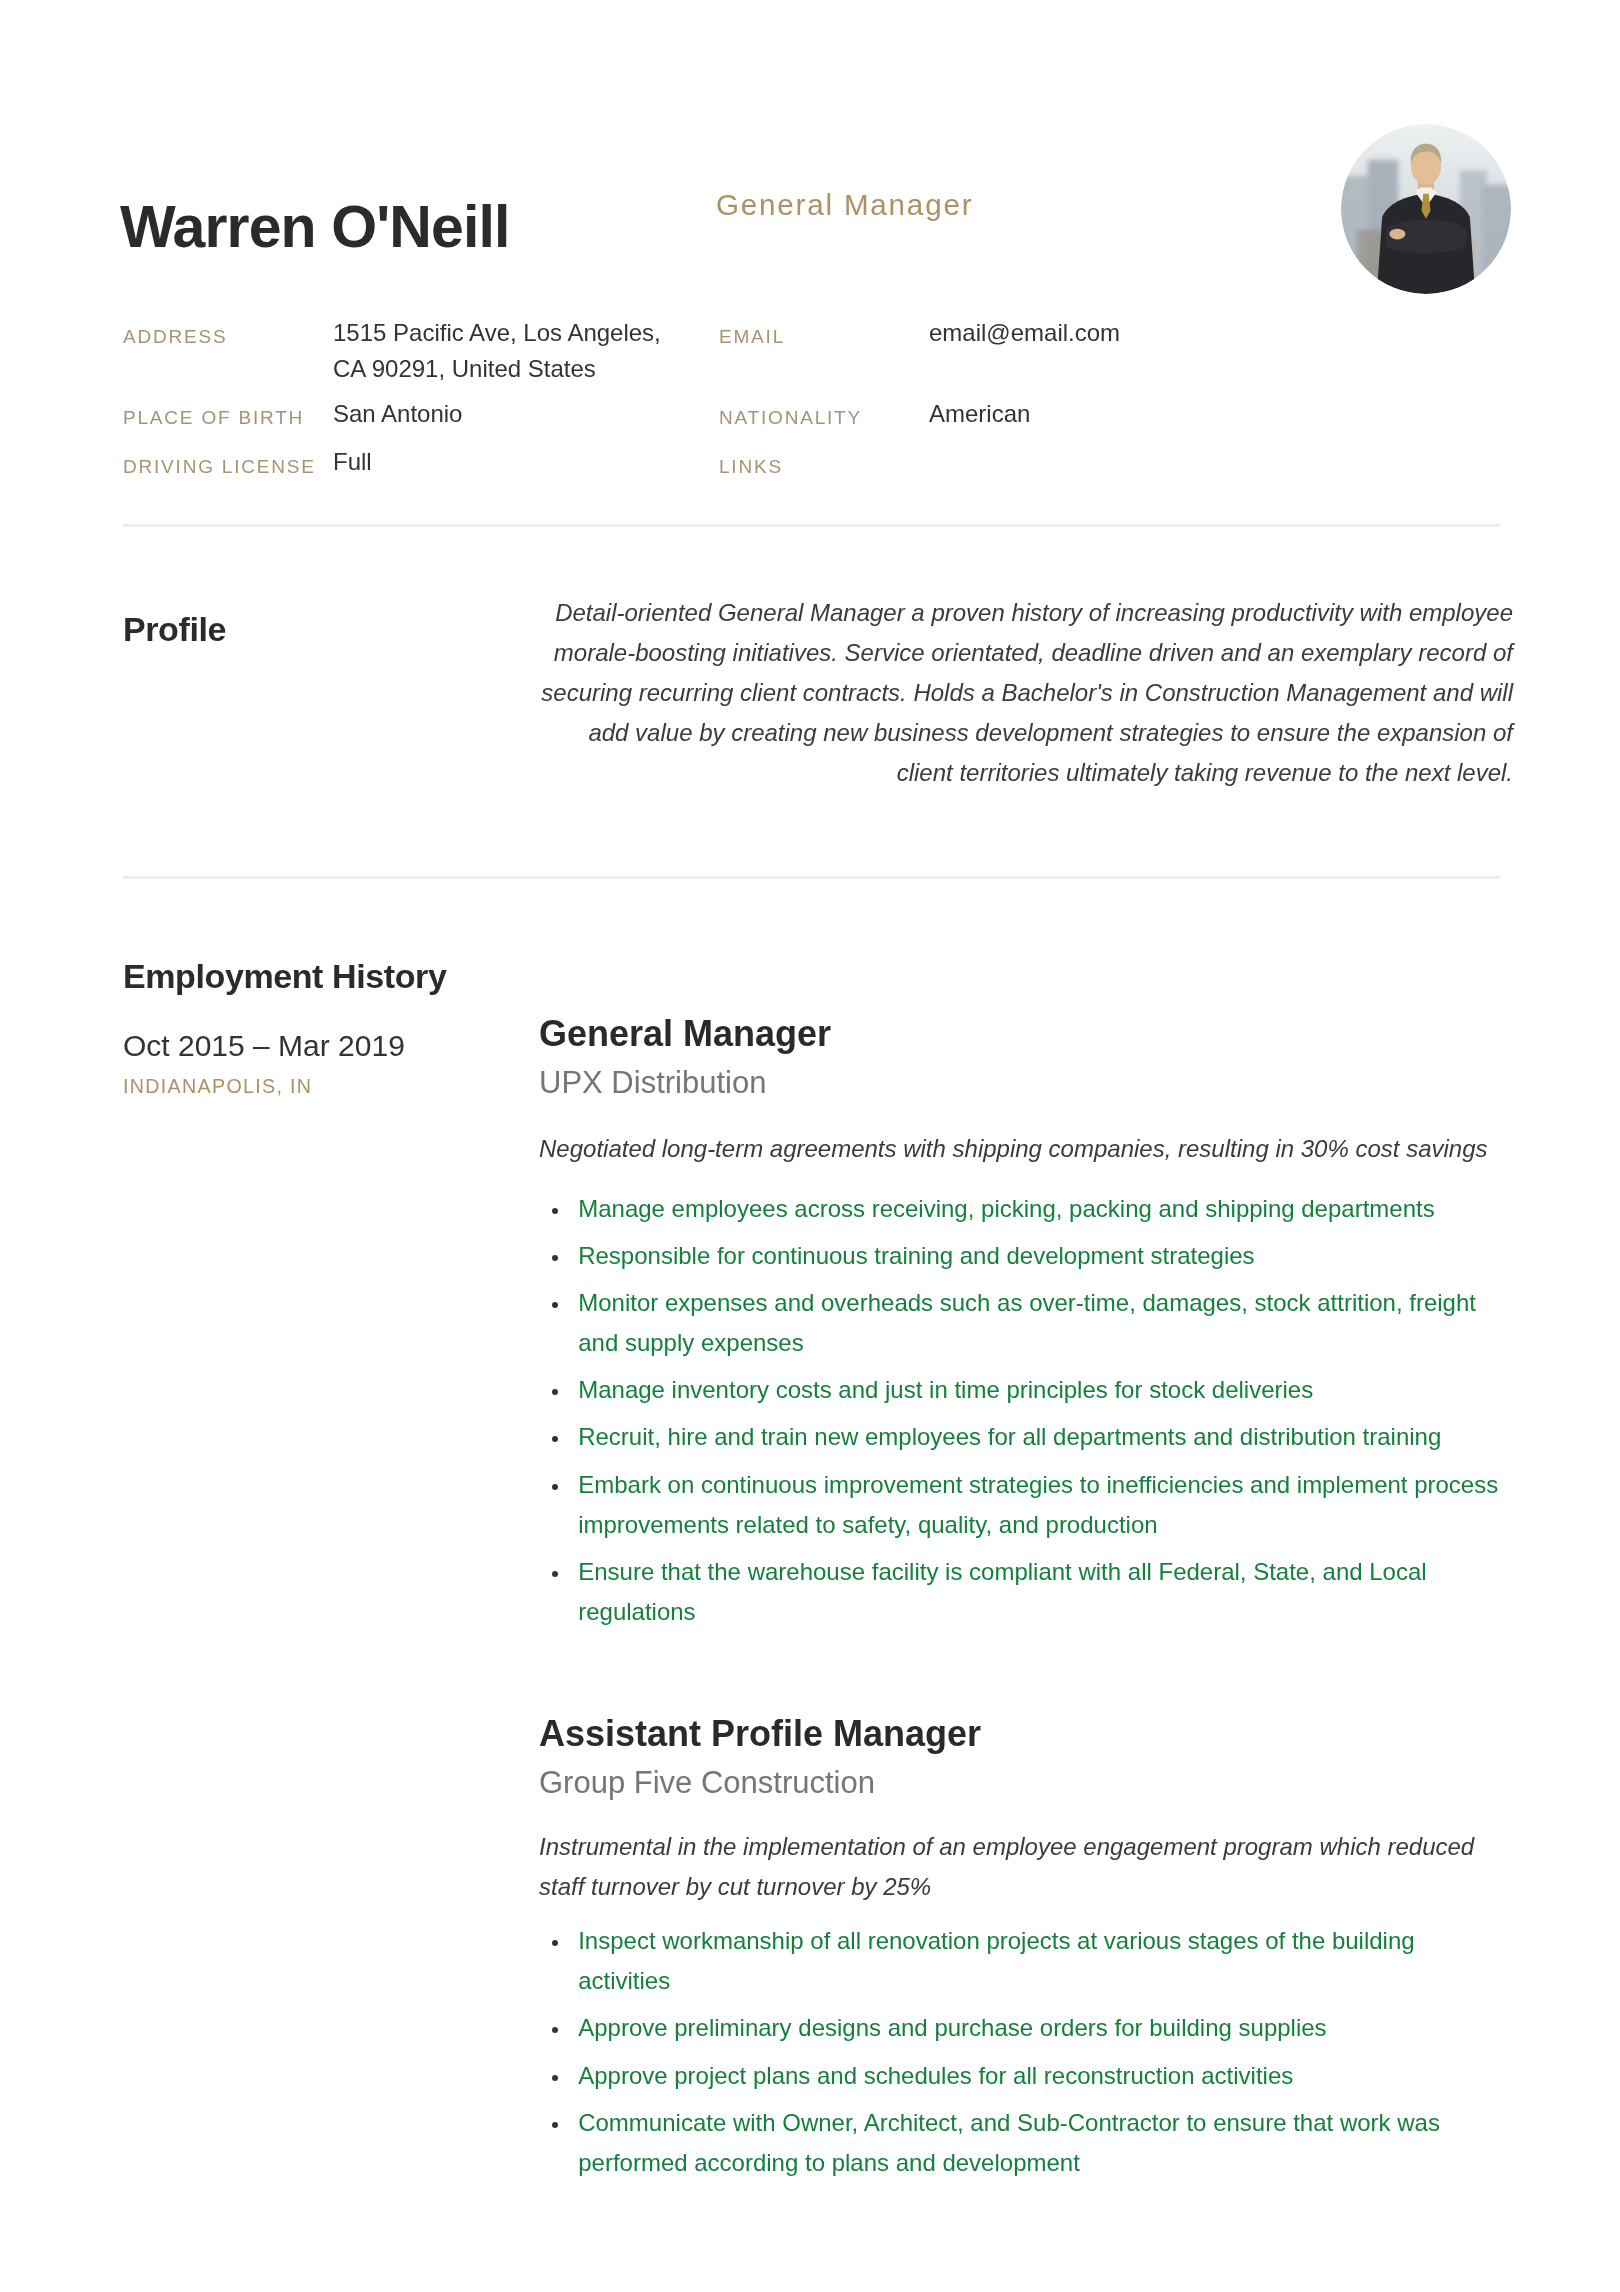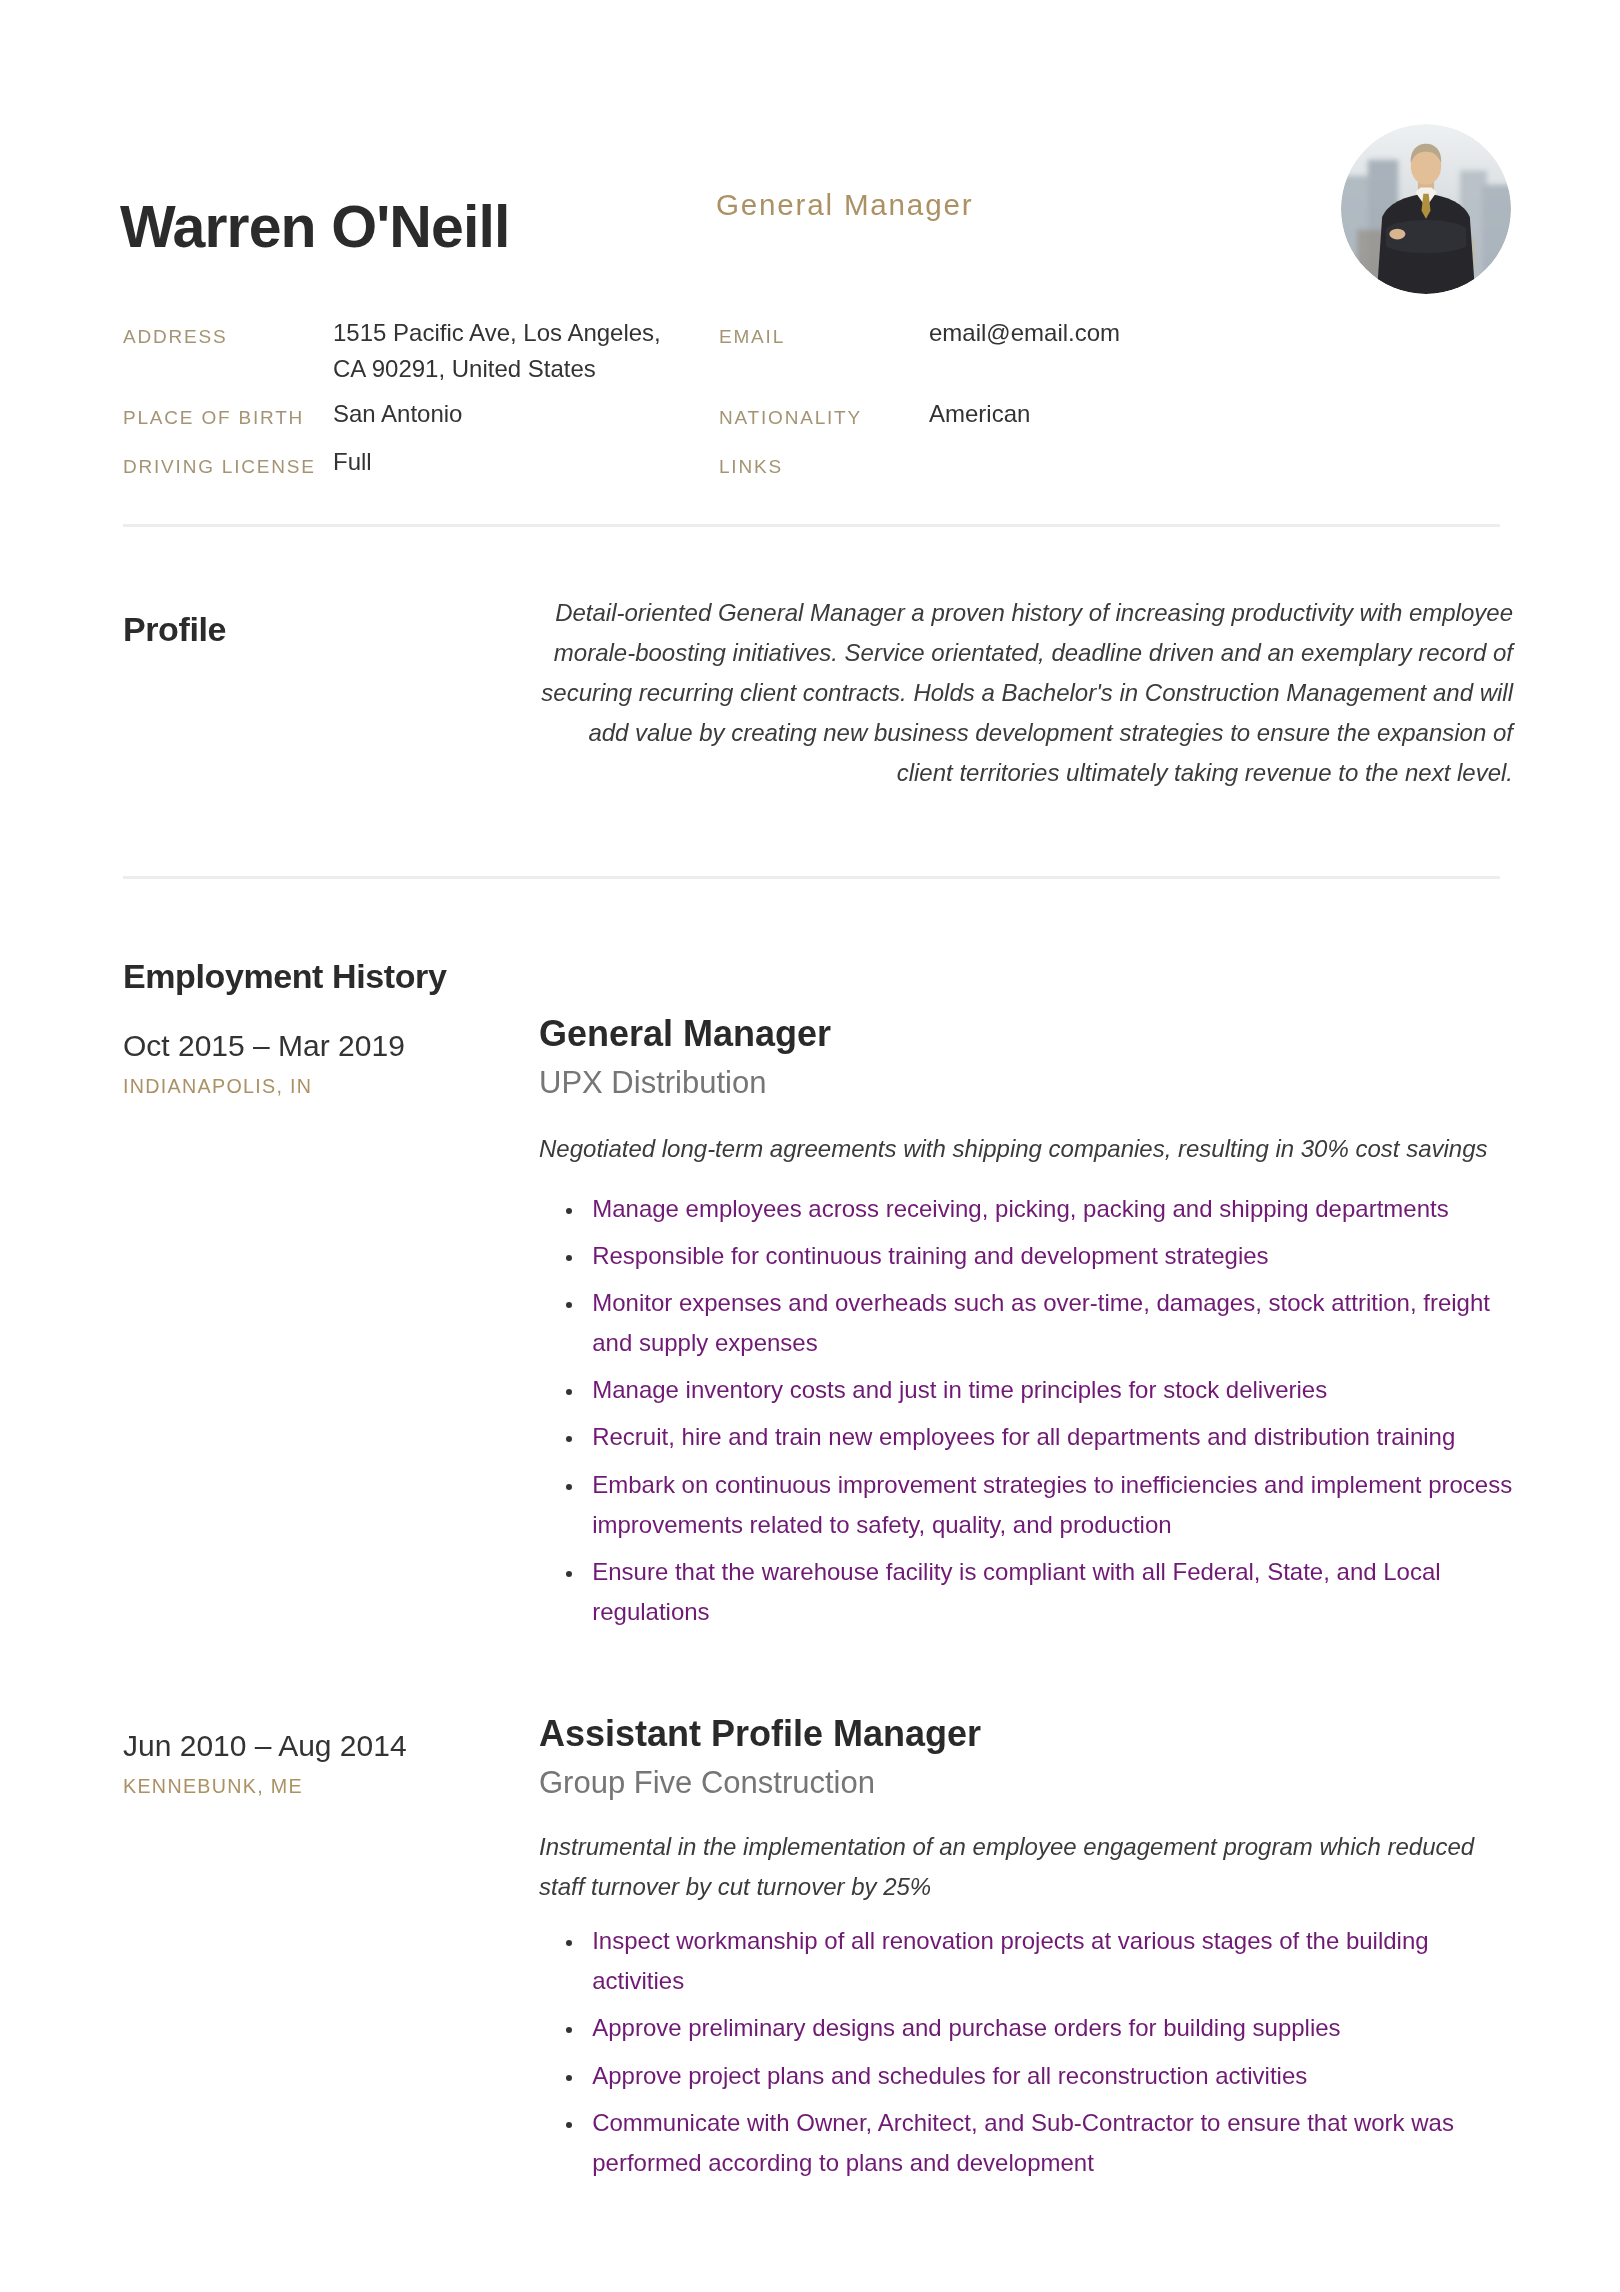--- a/index.html
+++ b/index.html
@@ -88,22 +88,22 @@
   .job-summary{
     font-size:24px;font-style:italic;color:#3b3b3b;line-height:40px;
     margin-top:27px;
   }
   .job-right.j2 .job-summary{margin-top:25px;}
   .job-bullets{
     margin:19.7px 0 0 0;padding:0 0 0 32px;list-style:disc outside;
   }
   .job-right.j2 .job-bullets{margin-top:14.3px;}
   .job-bullets li{
-    font-size:24px;color:#701a75;line-height:40px;
-    margin-bottom:7.2px;padding-left:7.2px;margin-left:14px;
+    font-size:24px;color:#15803d;line-height:40px;
+    margin-bottom:7.2px;padding-left:7.2px;
   }
   .job-bullets li::marker{color:#333333;font-size:19.7px;}
 </style>
 </head>
 <body>
 
 <div class="page">
 
   <h1 class="name">Warren O'Neill</h1>
   <div class="person-title">General Manager</div>
@@ -183,24 +183,20 @@
       <li>Manage employees across receiving, picking, packing and shipping departments</li>
       <li>Responsible for continuous training and development strategies</li>
       <li>Monitor expenses and overheads such as over-time, damages, stock attrition, freight and supply expenses</li>
       <li>Manage inventory costs and just in time principles for stock deliveries</li>
       <li>Recruit, hire and train new employees for all departments and distribution training</li>
       <li>Embark on continuous improvement strategies to inefficiencies and implement process improvements related to safety, quality, and production</li>
       <li>Ensure that the warehouse facility is compliant with all Federal, State, and Local regulations</li>
     </ul>
   </div>
 
-  <div class="job-left j2">
-    <div class="job-dates">Jun 2010 – Aug 2014</div>
-    <div class="job-location">KENNEBUNK, ME</div>
-  </div>
   <div class="job-right j2">
     <div class="job-title">Assistant Profile Manager</div>
     <div class="job-company">Group Five Construction</div>
     <div class="job-summary">Instrumental in the implementation of an employee engagement program which reduced staff turnover by cut turnover by 25%</div>
     <ul class="job-bullets">
       <li>Inspect workmanship of all renovation projects at various stages of the building activities</li>
       <li>Approve preliminary designs and purchase orders for building supplies</li>
       <li>Approve project plans and schedules for all reconstruction activities</li>
       <li>Communicate with Owner, Architect, and Sub-Contractor to ensure that work was performed according to plans and development</li>
     </ul>

